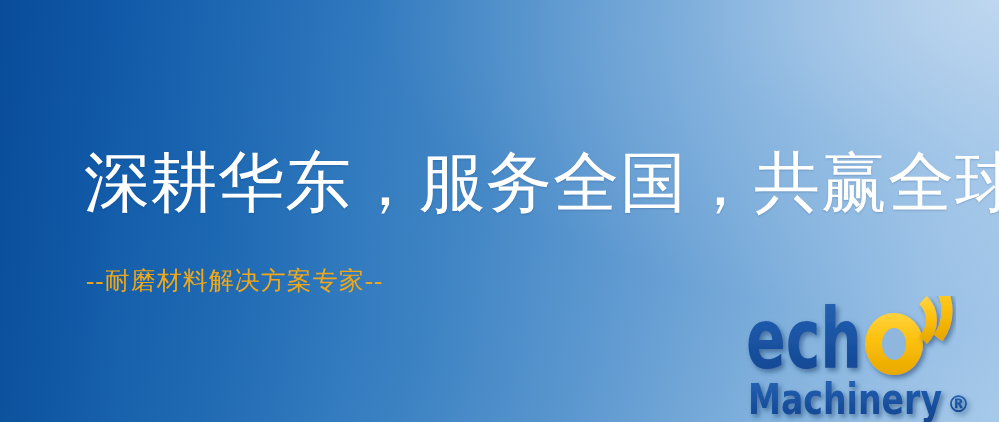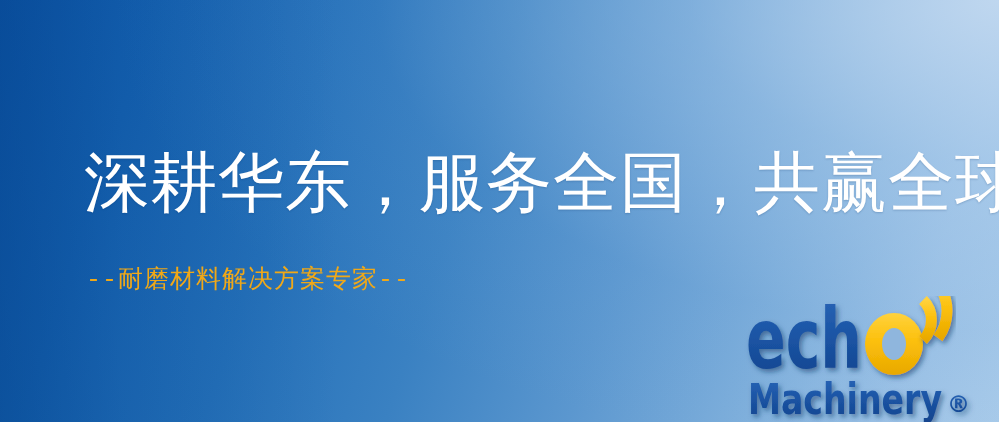--- a/index.html
+++ b/index.html
@@ -74,21 +74,21 @@
     letter-spacing: 1px;
     white-space: nowrap;
     text-shadow: 0 1px 2px rgba(10, 50, 100, 0.22);
   }
 
   
   .subtitle {
     position: absolute;
     left: 86px;
     top: 268px;
-    font-family: Liberation Mono, monospace;
+    font-family: Liberation Serif, serif;
     font-size: 25px;
     line-height: 1;
     color: #f0a818;
     letter-spacing: 1px;
     white-space: nowrap;
   }
 
   
   .logo {
     position: absolute;

